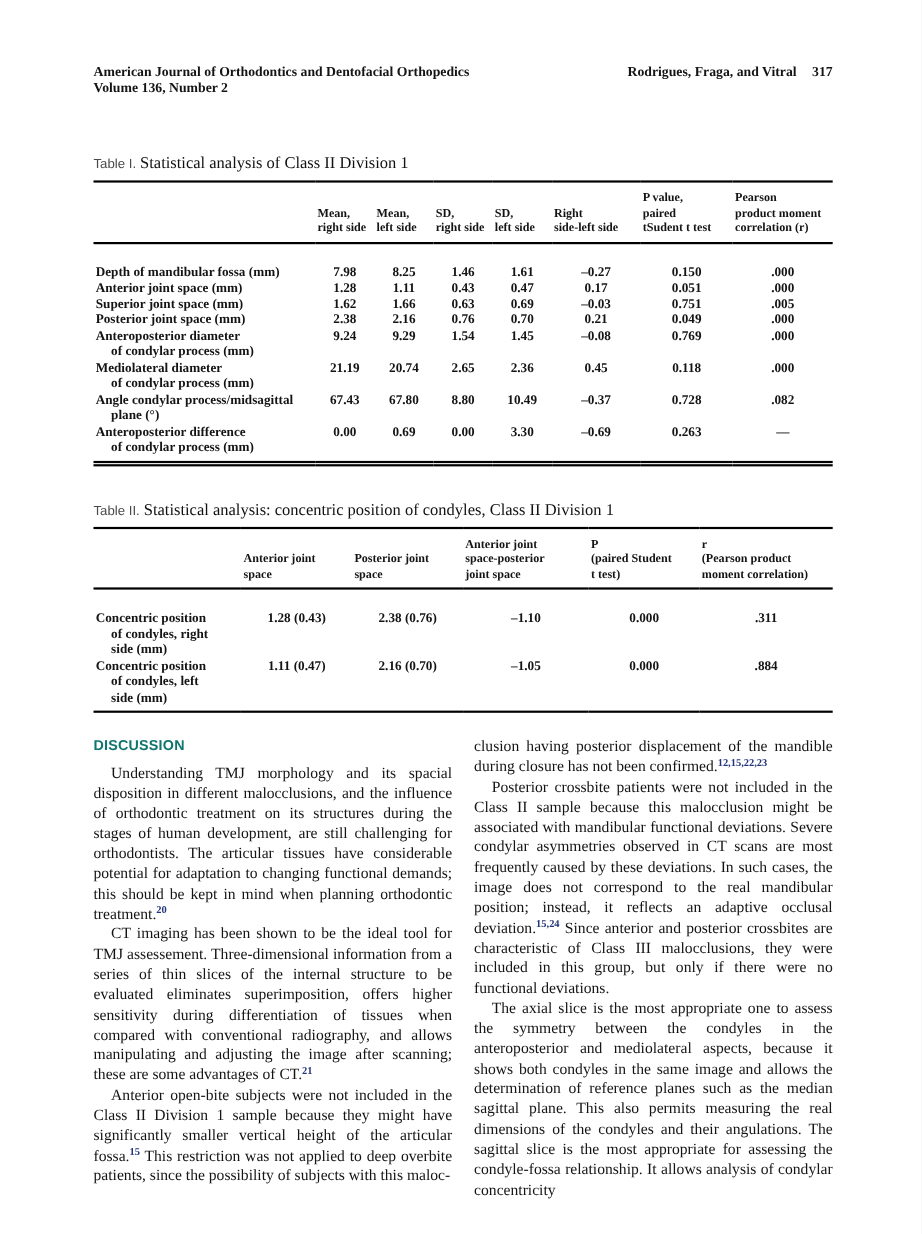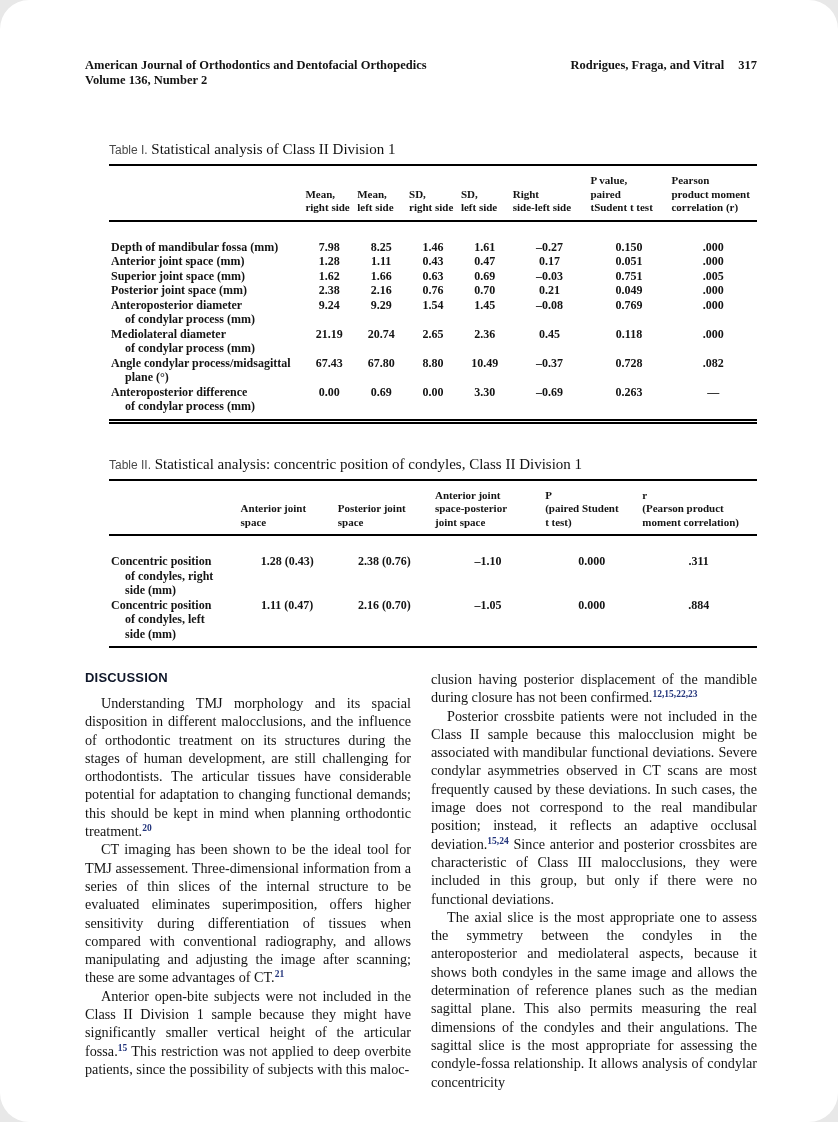--- a/index.html
+++ b/index.html
@@ -5,30 +5,29 @@
   * { margin:0; padding:0; box-sizing:border-box; }
   html,body { background:#e8e8e8; }
   .page {
     position:relative;
     width:838px; height:1122px;
     margin:0 auto;
     background:#ffffff;
     font-family:"Liberation Serif", serif;
     color:#141414;
     overflow:hidden;
-    border-radius:29px;
   }
   .content { position:absolute; left:85px; top:58px; width:672px; }
 
   
   .runhead { display:flex; justify-content:space-between; font-weight:bold; font-size:12.5px; line-height:15px; }
   .runhead .pgnum { margin-left:14px; }
 
   
-  .tablewrap { margin-top:0;margin-left:24px; }
+  .tablewrap { margin-top:0; }
   .tbl-caption { font-size:14.5px; margin-bottom:6px; }
   .tbl-caption .tbl-label { font-family:"Liberation Sans", sans-serif; font-size:12px; color:#4a4a4a; }
   .tbl-caption .tbl-title { font-family:"Liberation Serif", serif; font-size:15px; color:#111; }
   table { width:100%; border-collapse:collapse; table-layout:fixed; }
   table.rule-top { border-top:2.5px solid #000; }
   #table1 table { border-bottom:5px double #000; }
   #table2 table { border-bottom:2.5px solid #000; }
   thead th {
     font-size:11px; line-height:13.5px; font-weight:bold;
     text-align:left; vertical-align:bottom;
@@ -41,21 +40,21 @@
   }
   tbody tr:first-child td { padding-top:18px; }
   tbody tr:last-child td { padding-bottom:5px; }
   tbody td.lbl { text-align:left; }
   td.lbl .cont { padding-left:14px; }
   .footnote { font-size:11.8px; font-weight:bold; margin-top:7px; }
 
   
   .section-head {
     font-family:"Liberation Sans", sans-serif;
-    font-size:13px; font-weight:bold; color:#0f172a;
+    font-size:13px; font-weight:bold; color:#0f766e;
     letter-spacing:0.2px; margin-bottom:9px;
   }
   .cols { display:flex; gap:20px; margin-top:22px; }
   .col { width:326px; }
   .col p {
     font-size:14.2px; line-height:18.3px;
     text-align:justify; text-justify:inter-word;
   }
   .col p.indent { text-indent:16px; }
   sup.cite {

